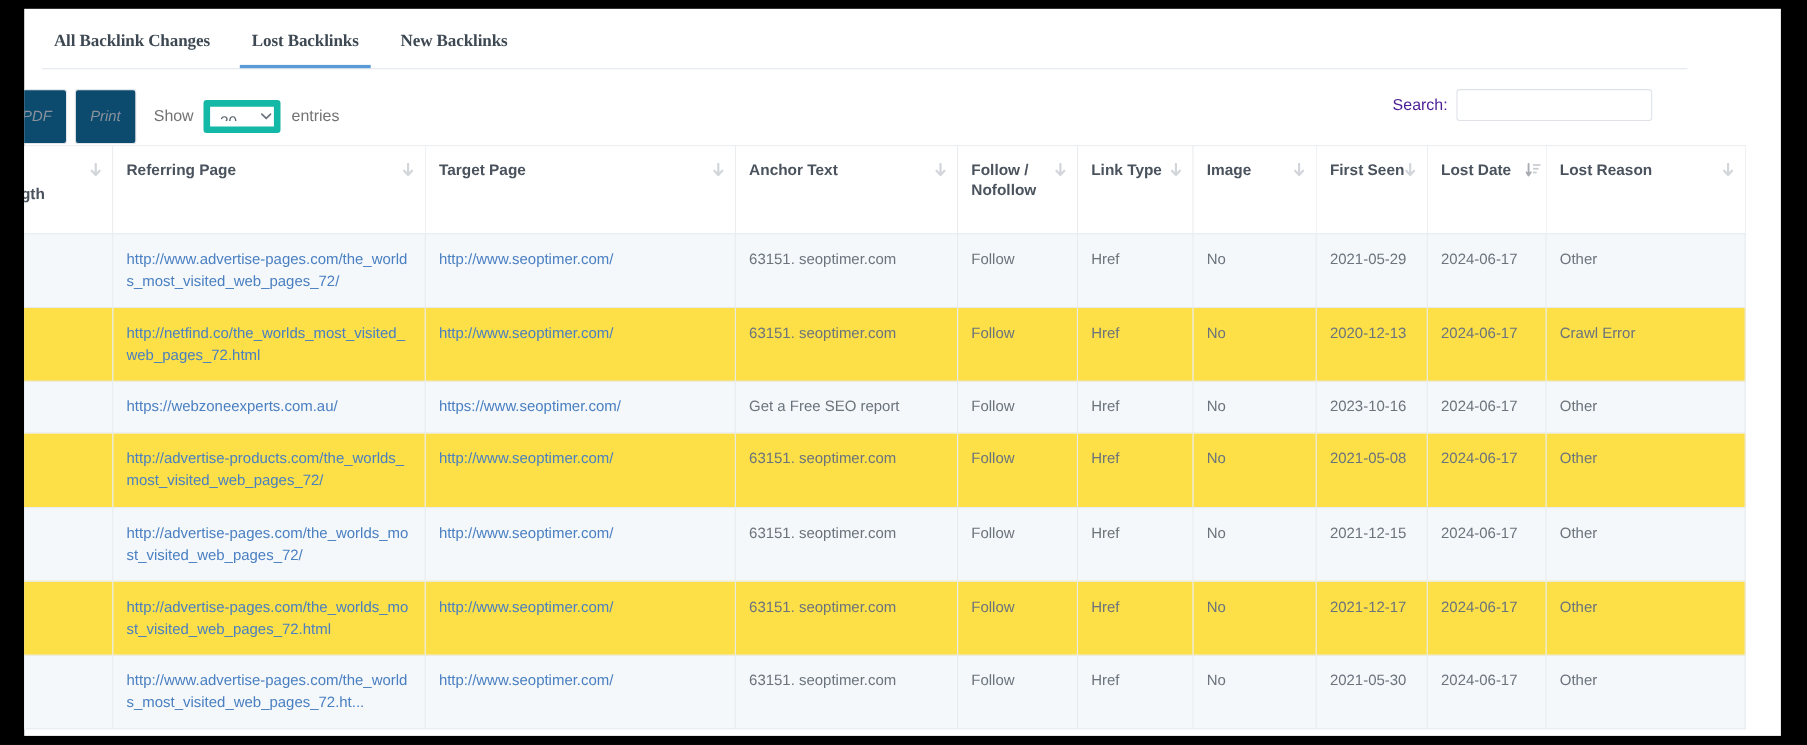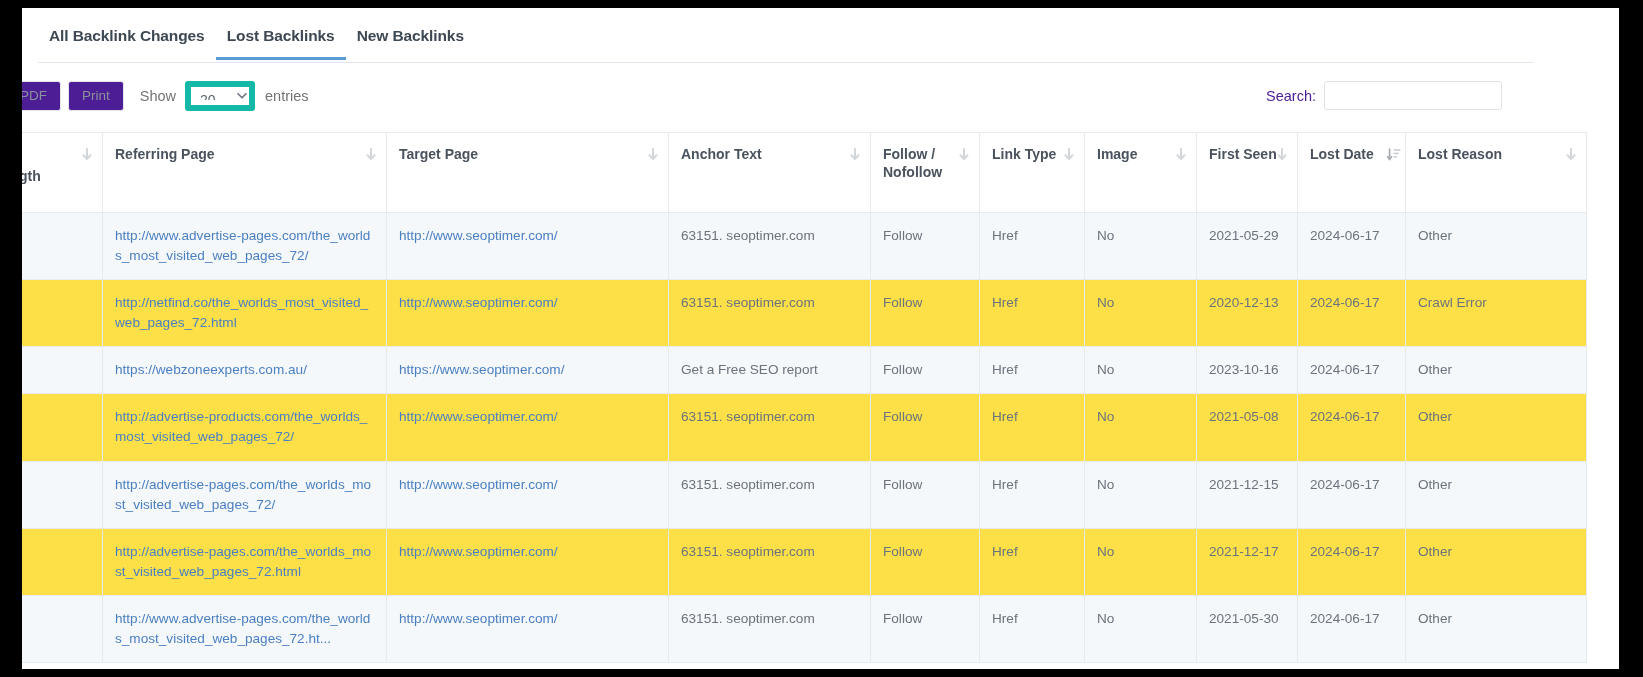--- a/index.html
+++ b/index.html
@@ -44,23 +44,24 @@
   
   .tabbar {
     position: relative;
     margin: 14px 0 0 32px;
     width: 1496px;
     height: 41px;
     border-bottom: 1px solid #e3e7ed;
   }
   .tabs {
     display: flex;
-    align-items: flex-start;
+    align-items: flex-end;
     height: 100%;
-    gap: 0;
+    gap: 16px;
+    font-family: Liberation Serif, serif;
   }
   .tab {
     font-size: 15.5px;
     font-weight: bold;
     color: #3d4852;
     padding: 5px 11px 12px 11px;
     cursor: pointer;
     border-bottom: 3px solid transparent;
     white-space: nowrap;
     letter-spacing: -0.1px;
@@ -82,29 +83,30 @@
     left: 0px;
     top: 0;
     display: flex;
     align-items: center;
     gap: 0;
     white-space: nowrap;
   }
   .btn-group { display: flex; }
   .dtbtn {
     border: 1px solid #e2e5e9;
-    background: #4c1d95;
+    background: #0c4a6e;
     color: #8a929c;
     font-size: 13.5px;
     font-family: "Liberation Sans", sans-serif;
-    padding: 6px 13px;
+    padding: 16px 13px;
     border-radius: 3px;
     cursor: pointer;
     line-height: 1.2;
     margin-right: 7px;
+    font-style: italic;
   }
 
   .show-label, .entries-label {
     font-size: 14.5px;
     color: #737373;
     margin: 0 9px;
   }
   .entries-label { margin-left: 10px; }
   select.len-select {
     font-family: "Liberation Sans", sans-serif;

